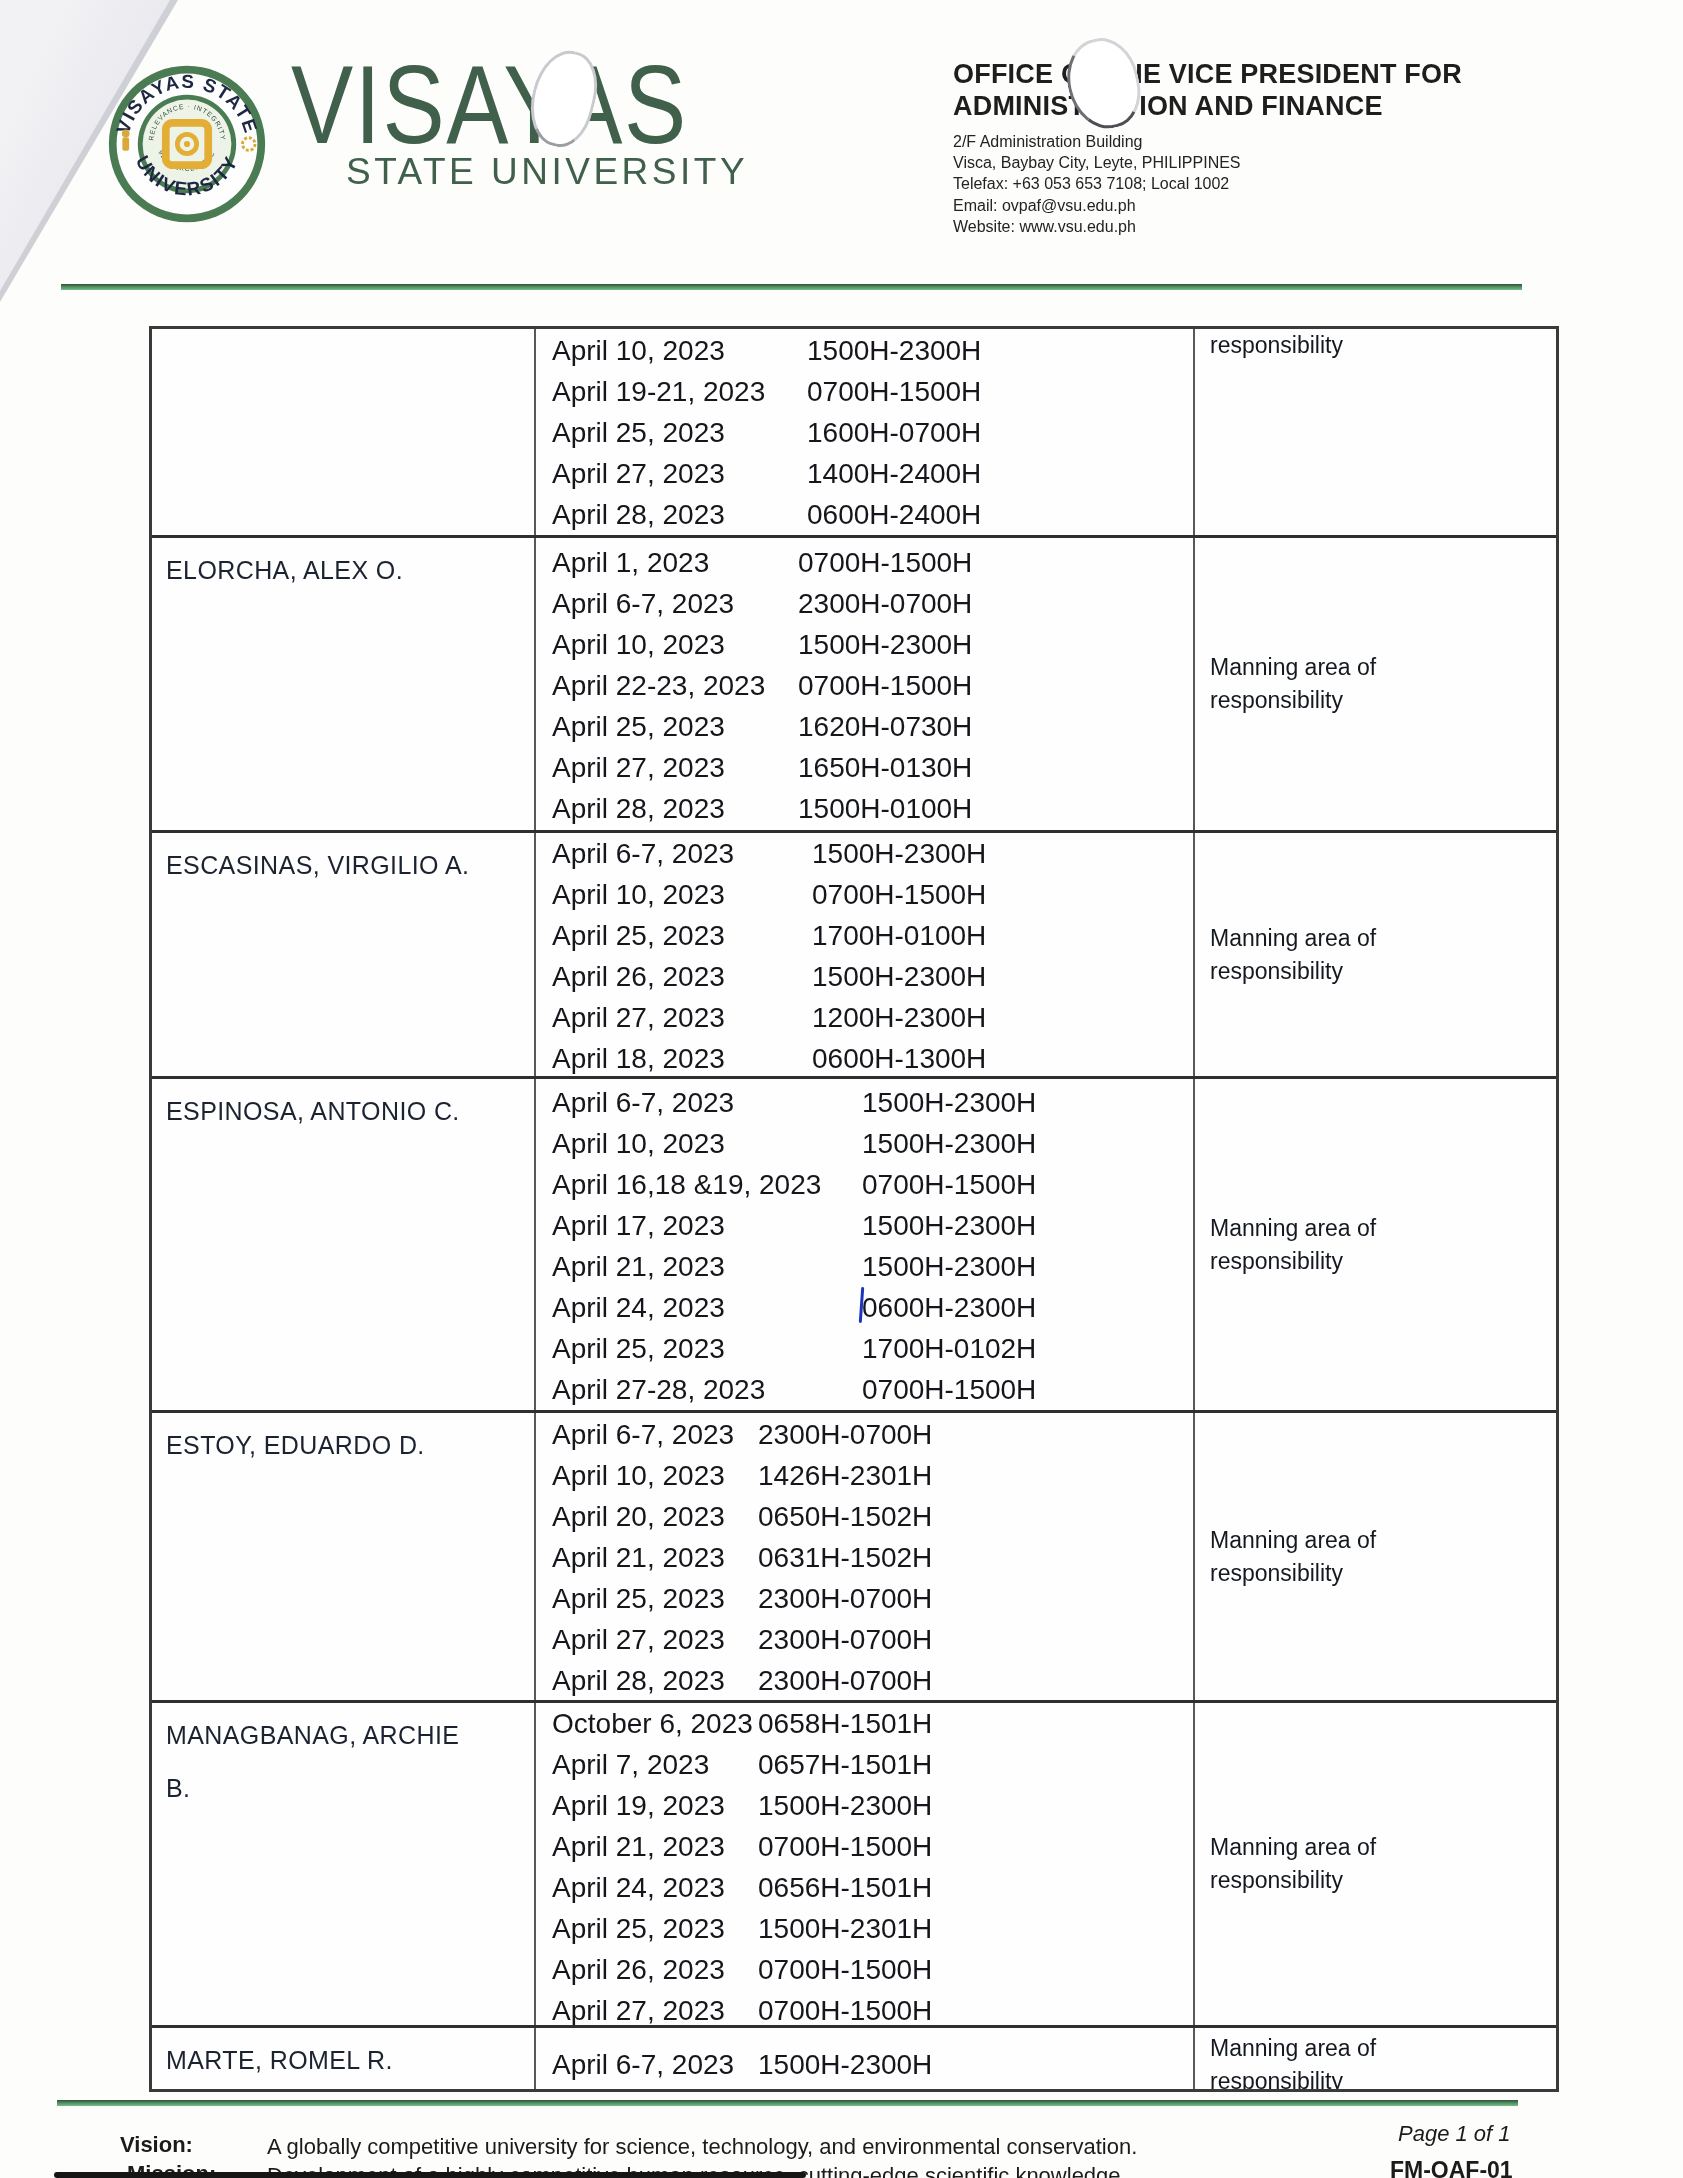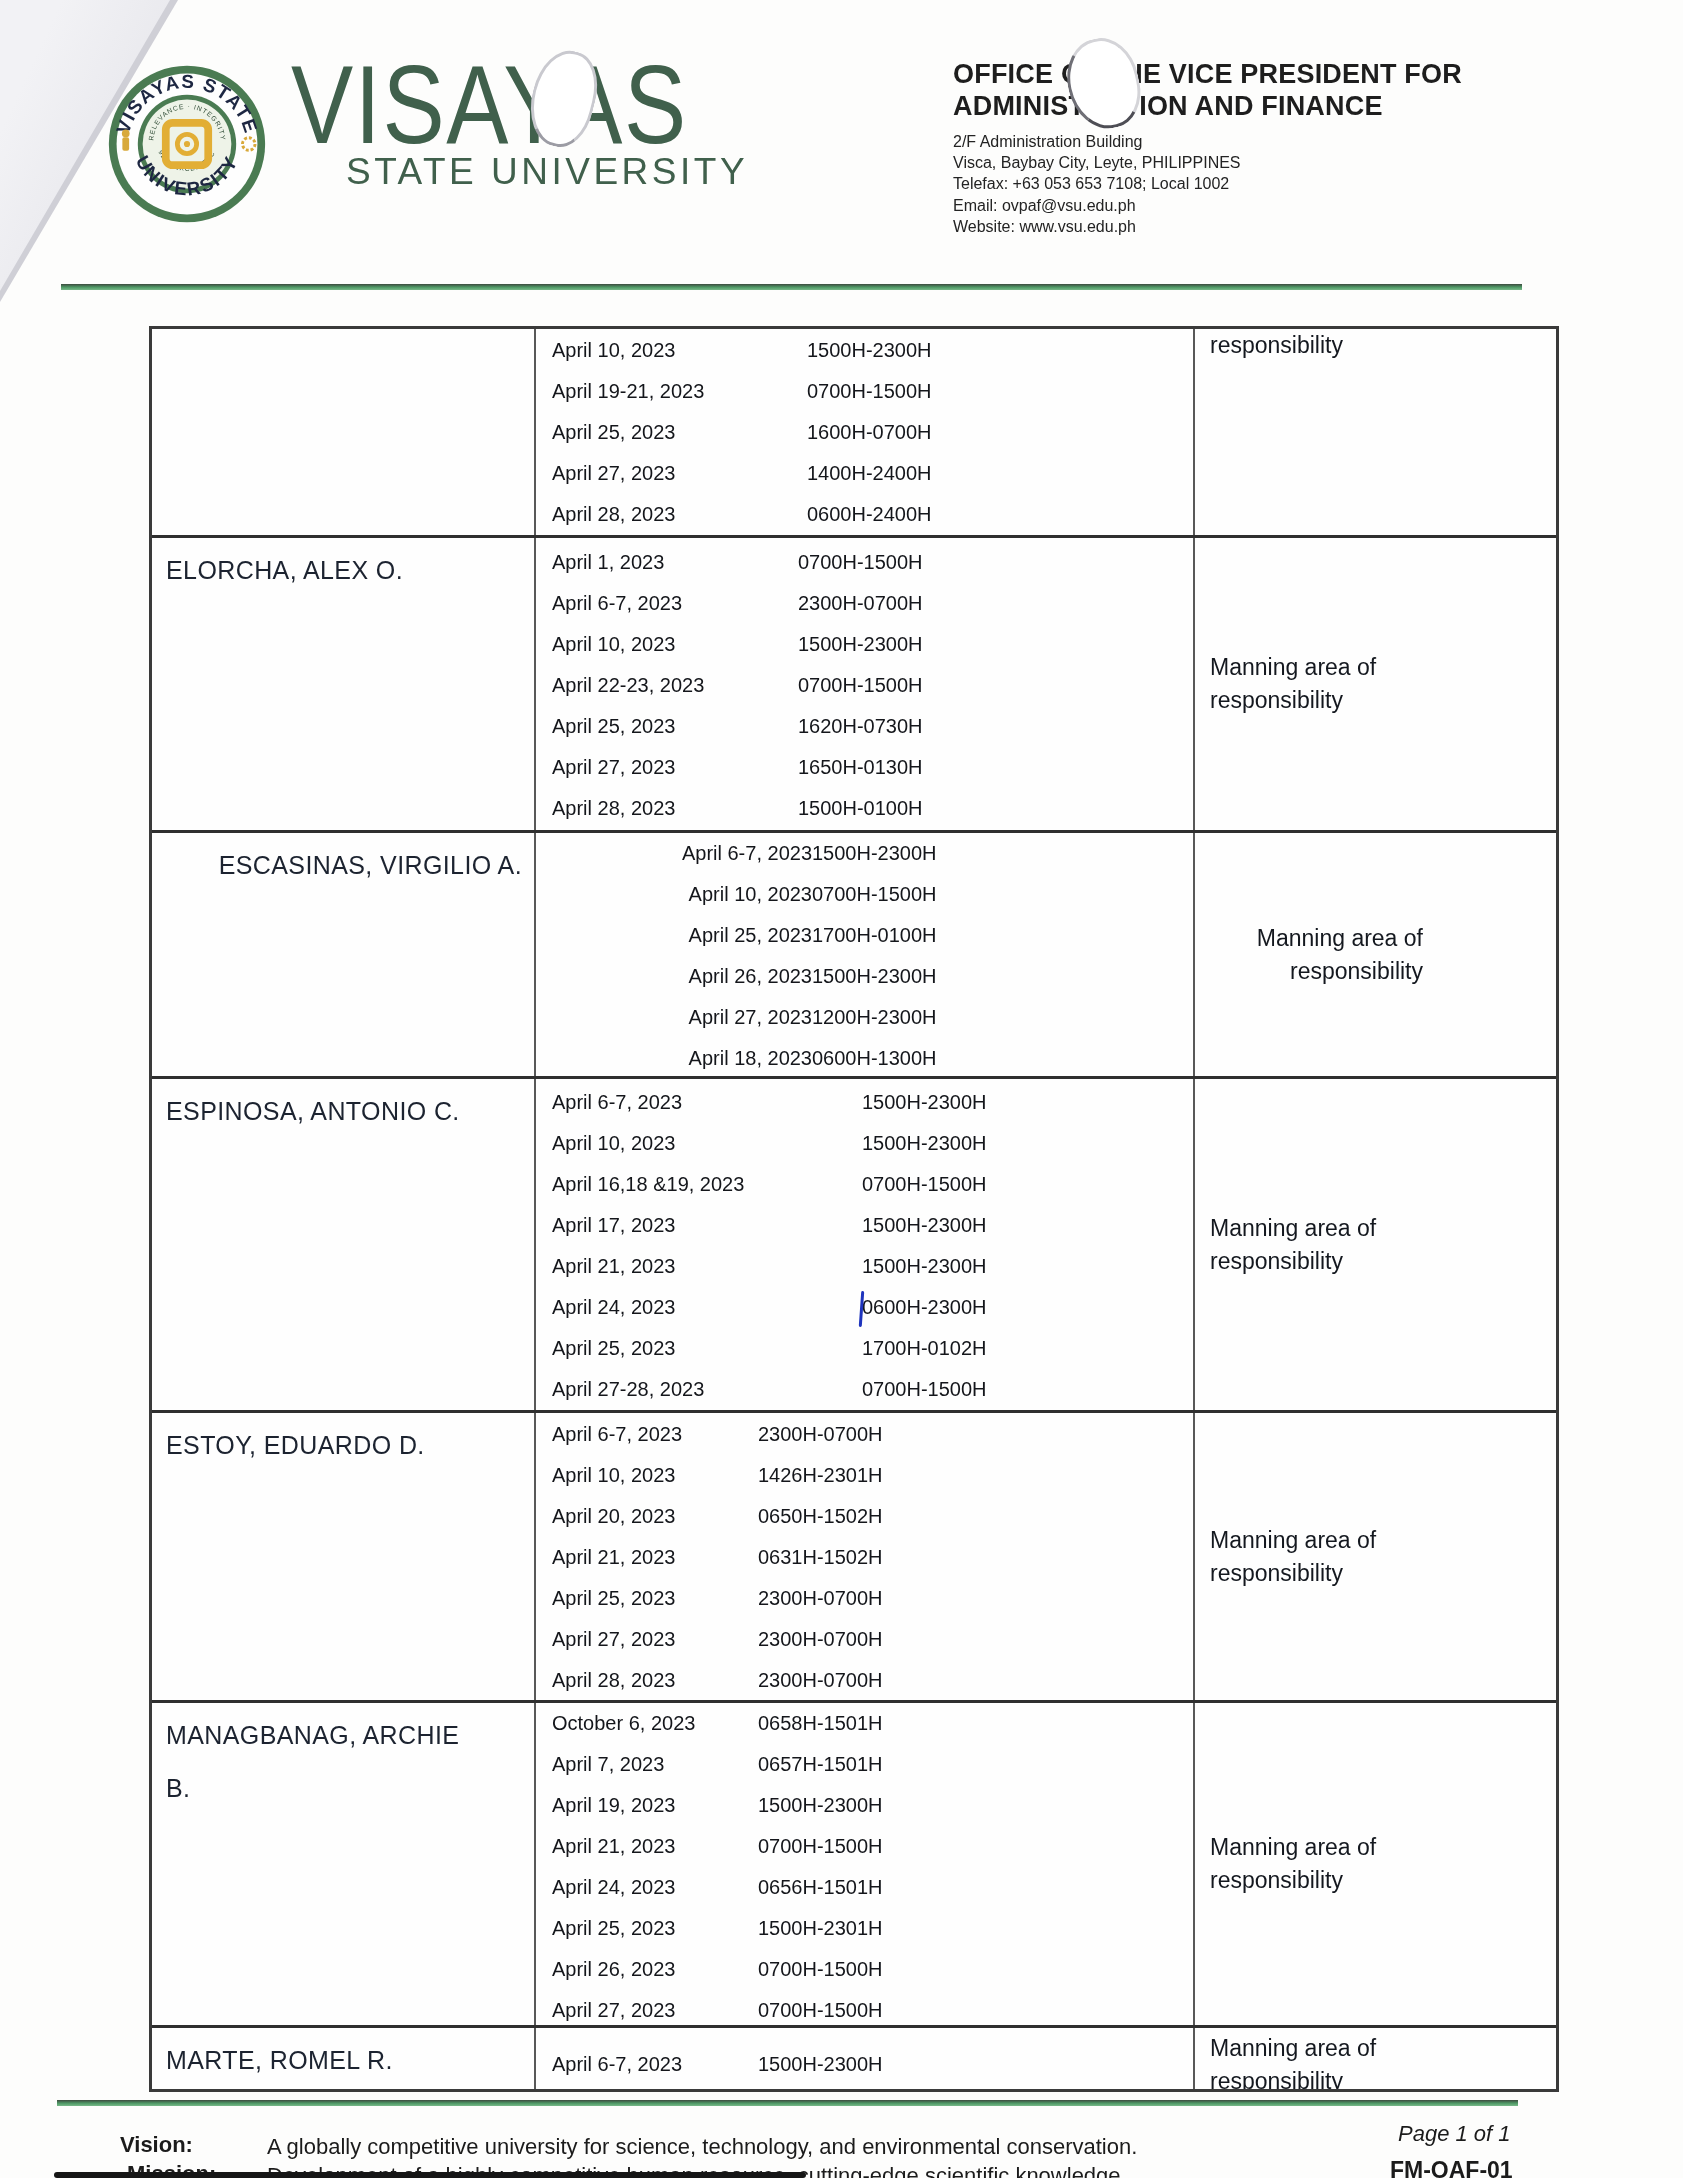--- a/index.html
+++ b/index.html
@@ -38,21 +38,21 @@
 
   
   .dutytable{left:149px;top:326px;width:1410px;border:3px solid #3a3a3a;box-sizing:border-box;
     background:#fefefe;}
   .t-row{display:grid;grid-template-columns:384px 659px 1fr;}
   .t-row + .t-row{border-top:3px solid #2f2f2f;}
   .cell{box-sizing:border-box;overflow:hidden;}
   .name-cell{border-right:2px solid #585858;padding:6px 12px 0 14px;
     font-size:25px;color:#1c2330;letter-spacing:0.4px;line-height:2.1;white-space:pre-line;}
   .sched-cell{border-right:2px solid #585858;padding-left:16px;}
-  .s-line{height:41px;display:flex;align-items:center;font-size:20px;color:#14161b;}
+  .s-line{height:41px;display:flex;align-items:center;font-size:28px;color:#14161b;}
   .s-date{display:inline-block;flex:0 0 auto;}
   .s-time{position:relative;white-space:nowrap;}
   .s-time.marked::before{content:"";position:absolute;left:-2px;top:-5px;width:3px;height:36px;
     background:#1e34bd;border-radius:2px;transform:rotate(4deg);}
   .note-cell{display:flex;align-items:center;padding-left:15px;}
   .note-cell.top{align-items:flex-start;padding-top:0;}
   .note-cell.tight{align-items:flex-start;padding-top:4px;}
   .note-cell span{width:213px;font-size:23px;line-height:1.42;color:#14181f;}
 
   
@@ -182,21 +182,21 @@
         </div>
         <div class="s-line">
           <span class="s-date" style="width: 246px;">April 28, 2023</span>
           <span class="s-time">1500H-0100H</span>
         </div>
       </div>
       <div class="cell note-cell">
         <span>Manning area of responsibility</span>
       </div>
     </div>
-    <div class="t-row" style="height: 243px; text-align: right;">
+    <div class="t-row" style="height: 243px;">
       <div class="cell name-cell">ESCASINAS, VIRGILIO A.</div>
       <div class="cell sched-cell" style="padding-top: 0px;">
         <div class="s-line">
           <span class="s-date" style="width: 260px;">April 6-7, 2023</span>
           <span class="s-time">1500H-2300H</span>
         </div>
         <div class="s-line">
           <span class="s-date" style="width: 260px;">April 10, 2023</span>
           <span class="s-time">0700H-1500H</span>
         </div>

